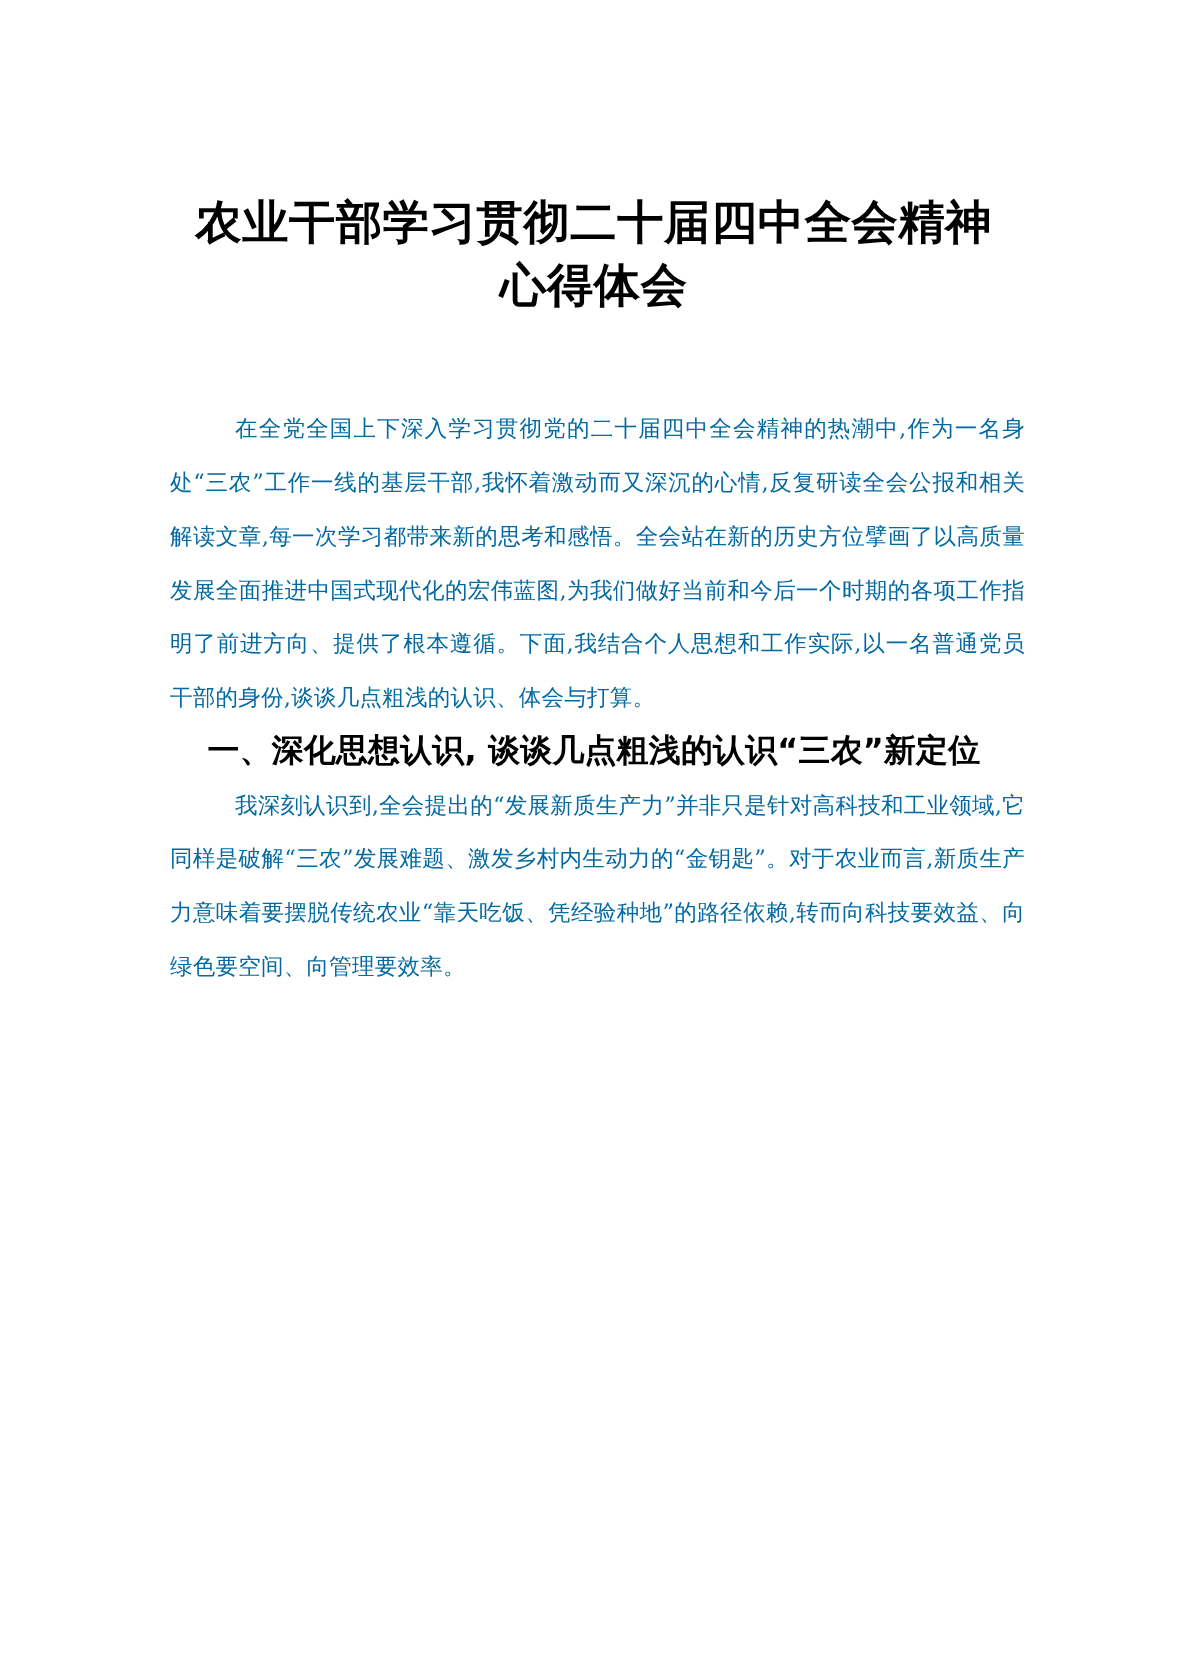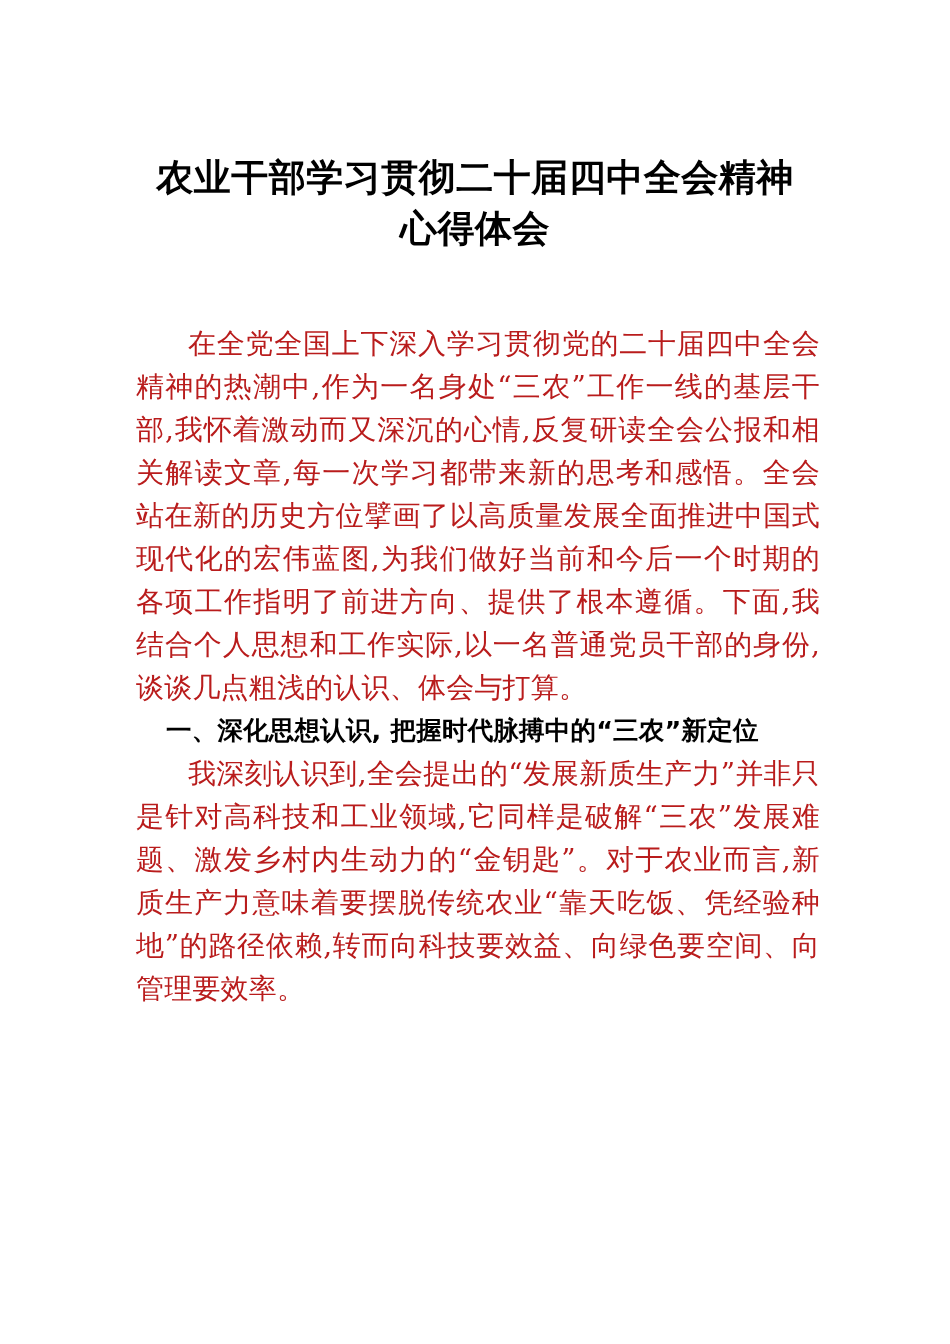--- a/index.html
+++ b/index.html
@@ -40,26 +40,26 @@
     padding: 0;
     position: absolute;
     left: 136px;
     top: 322px;
     width: 684px;
   }
   p.para {
     margin: 0;
     padding: 0;
     font-family: "DejaVu Serif", "Liberation Serif", serif;
-    font-size: 28px;
+    font-size: 18px;
     line-height: 43px;
     text-align: justify;
     text-justify: inter-character;
     text-indent: 52px;
-    color: #b91c1c;
+    color: #0369a1;
     word-break: break-all;
     letter-spacing: 0.2px;
   }
   h2.section-heading {
     margin: 0;
     padding: 0;
     font-family: "DejaVu Sans", "Liberation Sans", sans-serif;
     font-weight: bold;
     font-size: 25.5px;
     line-height: 43px;
@@ -73,19 +73,19 @@
 <body>
 
 <div class="page">
 
   <h1 class="doc-title">农业干部学习贯彻二十届四中全会精神心得体会</h1>
 
   <div class="body-block">
 
     <p class="para">在全党全国上下深入学习贯彻党的二十届四中全会精神的热潮中,作为一名身处“三农”工作一线的基层干部,我怀着激动而又深沉的心情,反复研读全会公报和相关解读文章,每一次学习都带来新的思考和感悟。全会站在新的历史方位擘画了以高质量发展全面推进中国式现代化的宏伟蓝图,为我们做好当前和今后一个时期的各项工作指明了前进方向、提供了根本遵循。下面,我结合个人思想和工作实际,以一名普通党员干部的身份,谈谈几点粗浅的认识、体会与打算。</p>
 
-    <h2 class="section-heading">一、深化思想认识, 把握时代脉搏中的“三农”新定位</h2>
+    <h2 class="section-heading">一、深化思想认识, 谈谈几点粗浅的认识“三农”新定位</h2>
 
 
     <p class="para">我深刻认识到,全会提出的“发展新质生产力”并非只是针对高科技和工业领域,它同样是破解“三农”发展难题、激发乡村内生动力的“金钥匙”。对于农业而言,新质生产力意味着要摆脱传统农业“靠天吃饭、凭经验种地”的路径依赖,转而向科技要效益、向绿色要空间、向管理要效率。</p>
 
   </div>
 </div>
 
 </body></html>

